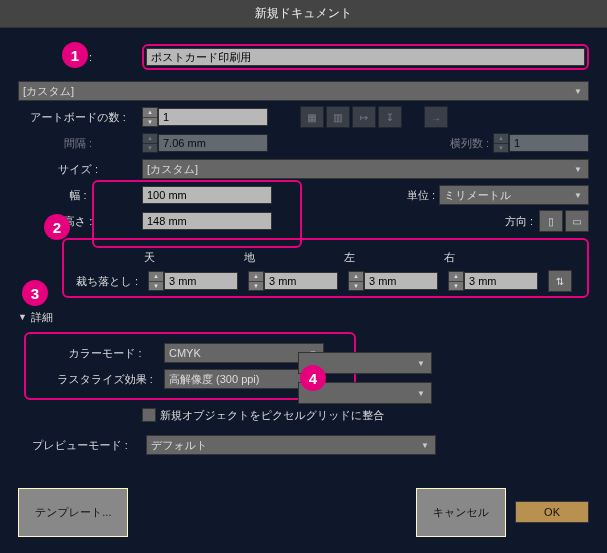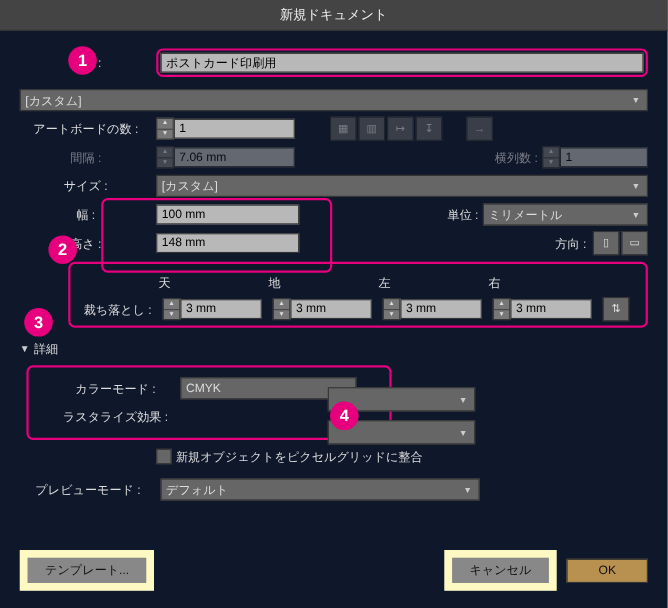--- a/index.html
+++ b/index.html
@@ -11,21 +11,21 @@
 .lbl{text-align:center;padding-right:4px;color:#ddd;white-space:nowrap}
 .input{background:#b8b8b8;color:#000;border:1px solid #333;height:18px;padding:1px 4px;box-sizing:border-box;font-size:11px}
 .select{background:#666;color:#ddd;border:1px solid #333;height:20px;padding:1px 4px;box-sizing:border-box;position:relative;display:flex;align-items:center}
 .select::after{content:"▼";position:absolute;right:6px;font-size:8px;color:#ccc}
 .stepper{display:flex;flex-direction:column;width:14px;height:18px;border:1px solid #333;background:#777}
 .stepper span{flex:1;display:flex;align-items:center;justify-content:center;font-size:6px;color:#ddd;cursor:pointer}
 .stepper span:first-child{border-bottom:1px solid #444}
 .iconbtn{width:22px;height:20px;background:#666;border:1px solid #333;display:flex;align-items:center;justify-content:center;font-size:10px;color:#ddd;margin-left:2px}
 .hi{border:2px solid #e6007e;border-radius:6px;padding:4px}
 .disclose{display:inline-block;margin-right:4px;font-size:9px;color:#ccc}
-.btn{background:#888;color:#111;border:7px solid #fef9c3;padding:4px 16px;font-size:11px;cursor:pointer}
+.btn{background:#888;color:#111;border:1px solid #fef9c3;padding:16px 16px;font-size:11px;cursor:pointer}
 .btn.primary{background:#b89050;border:1px solid #333}
 .footer{position:absolute;bottom:16px;left:18px;right:18px;display:flex;justify-content:space-between}
 .disabled{opacity:0.5}
 .chk{width:12px;height:12px;background:#666;border:1px solid #333;display:inline-block;margin-right:4px;vertical-align:middle}
 </style>
 </head>
 <body>
 
 <div class="dialog">
   <div class="titlebar">新規ドキュメント</div>
@@ -150,20 +150,23 @@
     <div class="badge" style="left:300px;top:365px">4</div>
     <div class="hi" style="margin-left:6px;width:280px;padding:4px 24px">
       <div class="row">
         <div class="lbl" style="width:110px">カラーモード :</div>
         <div class="select" style="width:160px">
             <span>CMYK</span>
           </div>
       </div>
       <div class="row">
         <div class="lbl" style="width:110px">ラスタライズ効果 :</div>
+        <div class="select" style="width:160px">
+            <span>高解像度 (300 ppi)</span>
+          </div>
       </div>
     </div>
     <div style="position:absolute;left:302px;top:352px;width:122px">
       <div class="select" style="width:122px;height:20px;margin-bottom:10px;visibility:hidden"></div>
     </div>
     <div style="position:absolute;left:298px;top:352px;width:126px;height:20px;border:1px solid #333;background:#666;display:flex;align-items:center;justify-content:flex-end;padding-right:6px;font-size:8px;color:#ccc">▼</div>
     <div style="position:absolute;left:298px;top:382px;width:126px;height:20px;border:1px solid #333;background:#666;display:flex;align-items:center;justify-content:flex-end;padding-right:6px;font-size:8px;color:#ccc">▼</div>
 
     <div class="row" style="margin-top:4px">
       <div style="width:124px"></div>

